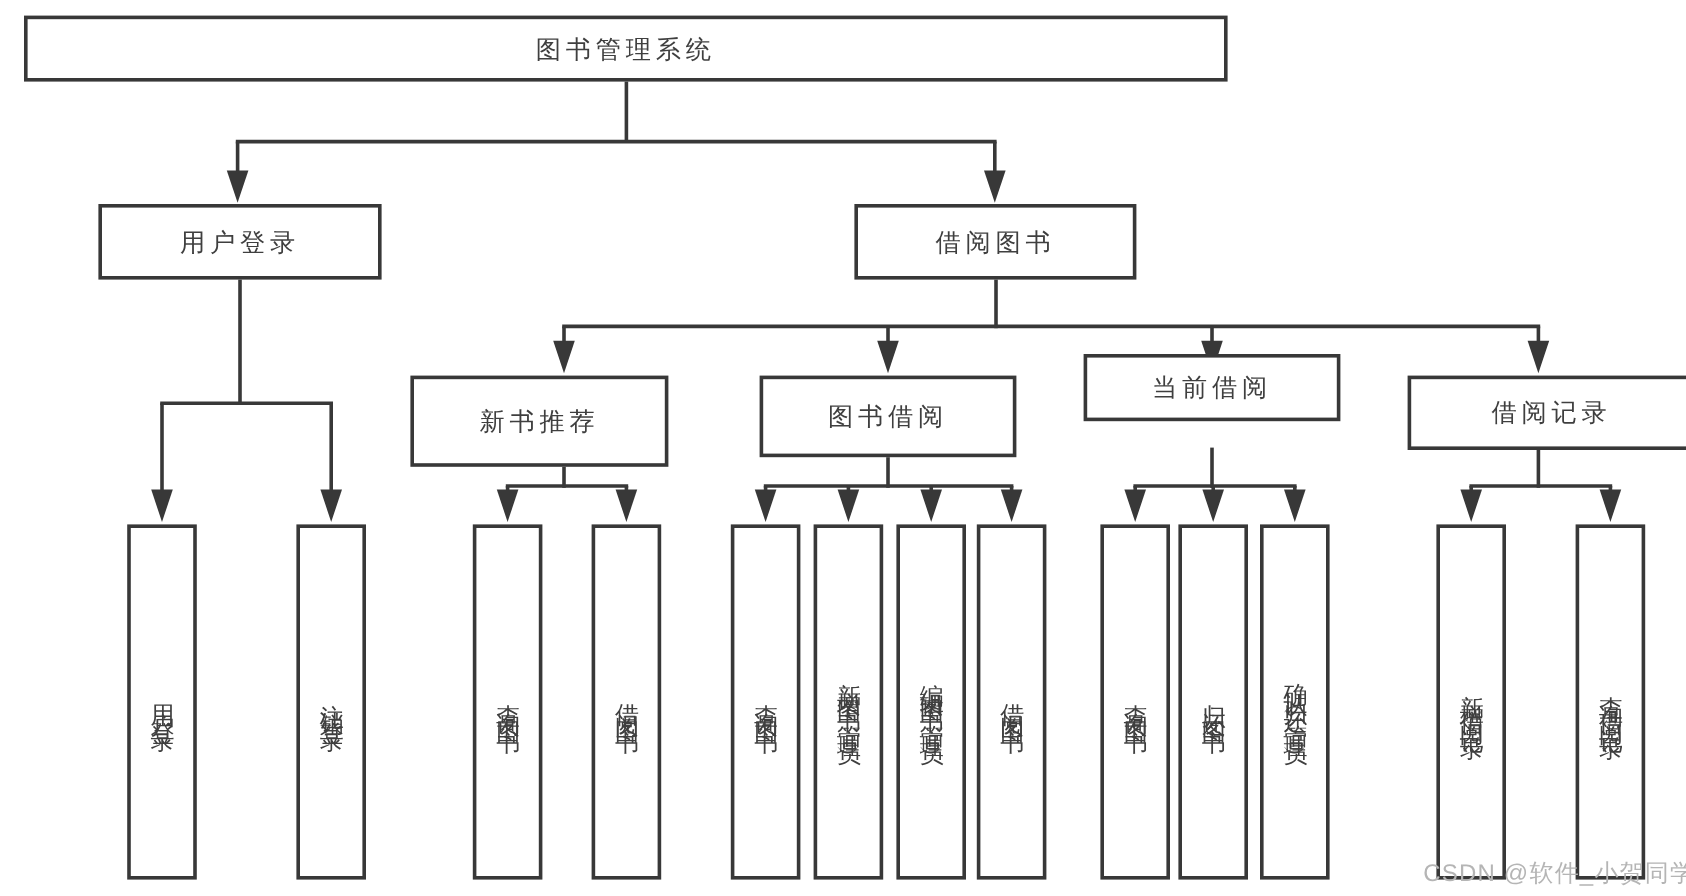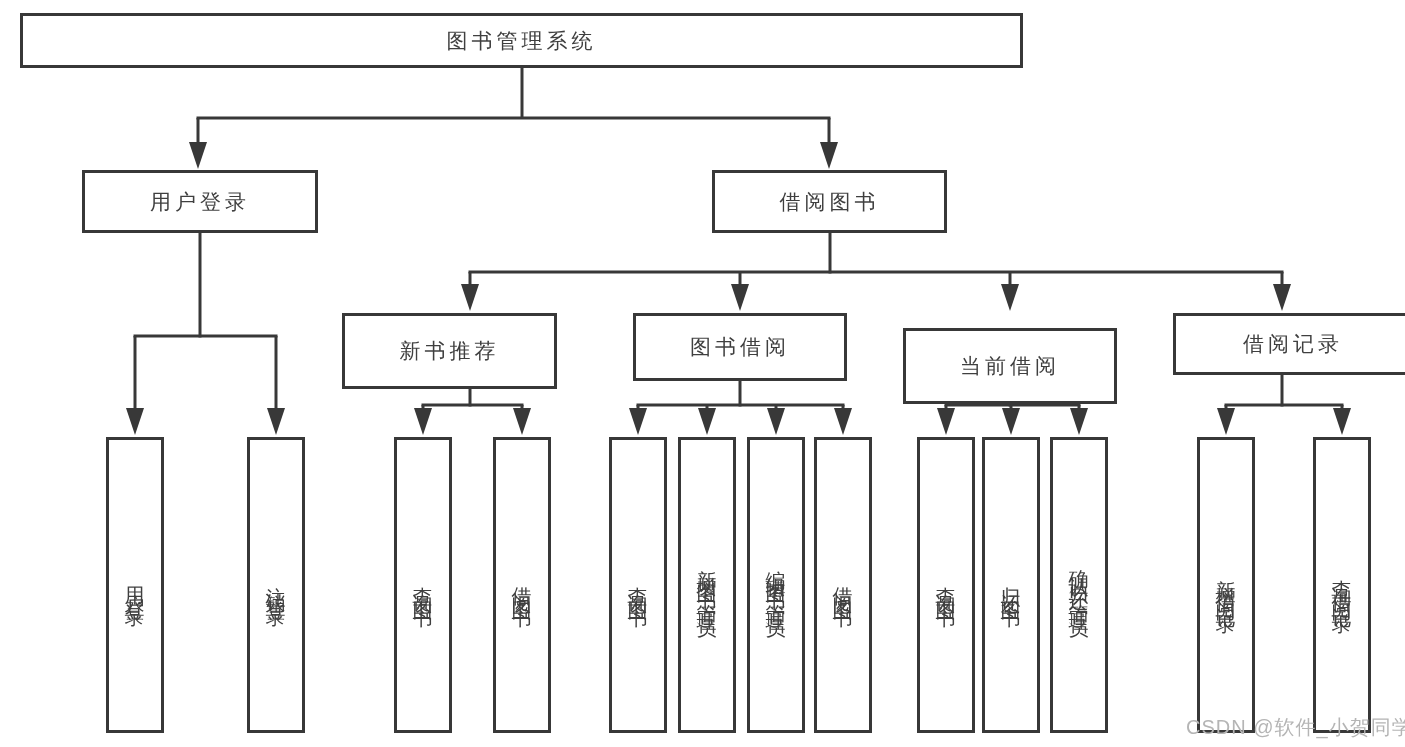--- a/index.html
+++ b/index.html
@@ -123,21 +123,21 @@
     </g>
   </svg>
 
   <div class="box h" style="left:20px;top:13px;width:1003px;height:55px">图书管理系统</div>
 
   <div class="box h" style="left:82px;top:170px;width:236px;height:63px">用户登录</div>
   <div class="box h" style="left:712px;top:170px;width:235px;height:63px">借阅图书</div>
 
   <div class="box h" style="left:342px;top:313px;width:215px;height:76px">新书推荐</div>
   <div class="box h" style="left:633px;top:313px;width:214px;height:68px">图书借阅</div>
-  <div class="box h" style="left:903px;top:328px;width:214px;height:76px">当前借阅</div>
+  <div class="box h" style="left:903px;top:295px;width:214px;height:56px">当前借阅</div>
   <div class="box h" style="left:1173px;top:313px;width:240px;height:62px">借阅记录</div>
 
   <div class="box v" style="left:106px;top:437px;width:58px;height:296px">用户登录</div>
   <div class="box v" style="left:247px;top:437px;width:58px;height:296px">注销登录</div>
 
   <div class="box v" style="left:394px;top:437px;width:58px;height:296px">查询图书</div>
   <div class="box v" style="left:493px;top:437px;width:58px;height:296px">借阅图书</div>
 
   <div class="box v" style="left:609px;top:437px;width:58px;height:296px">查询图书</div>
   <div class="box v" style="left:678px;top:437px;width:58px;height:296px">新增图书（管理员）</div>

